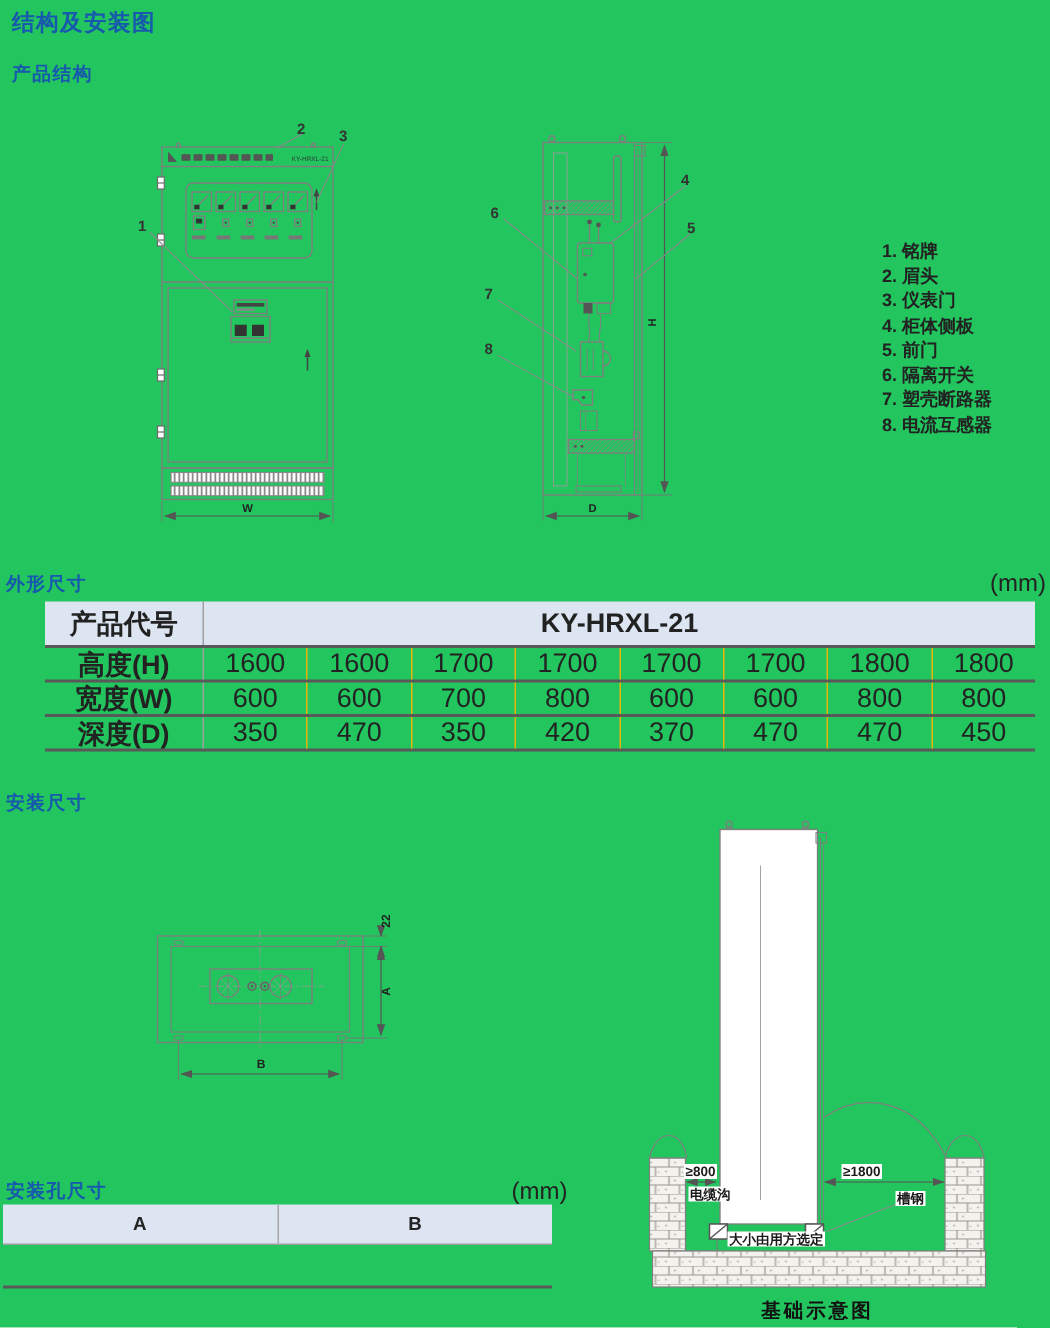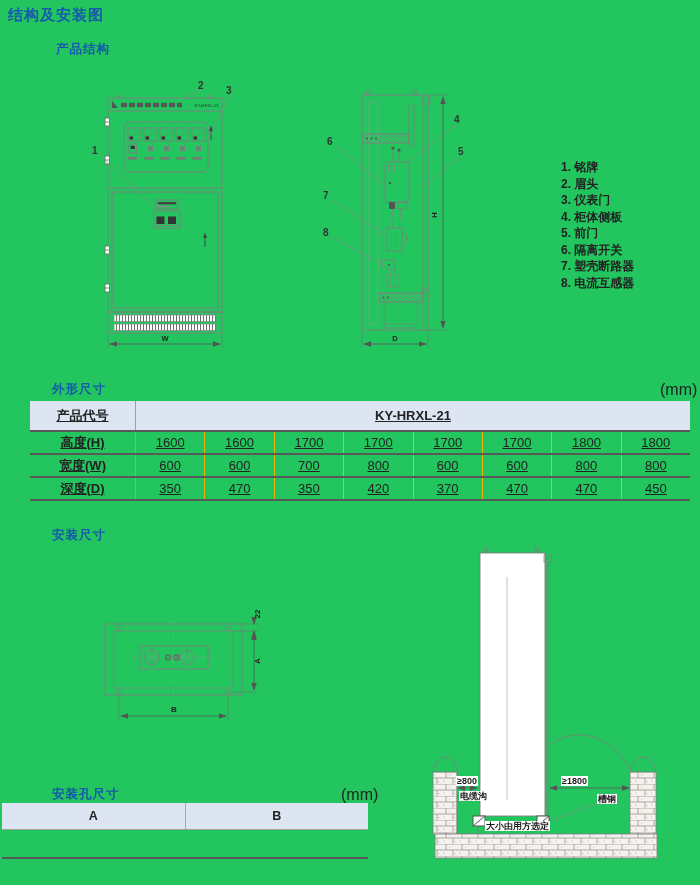--- a/index.html
+++ b/index.html
@@ -1,27 +1,27 @@
 <!DOCTYPE html>
 <html><head>
 <meta charset="utf-8">
 <style>
   html,body{margin:0;padding:0;background:#fff;}
   #page{position:relative;width:700px;height:885px;background:#22c55e;
         font-family:"Liberation Sans",sans-serif;color:#222;overflow:hidden;}
   .abs{position:absolute;}
   .blue{color:#1659ad;font-weight:bold;}
   #main-title{left:8px;top:6px;font-size:15px;letter-spacing:1px;}
-  .sec-label{font-size:12.5px;letter-spacing:1px;margin-left:48px;}
+  .sec-label{font-size:12.5px;letter-spacing:1px;}
   .unit{font-size:16px;color:#222;text-align:right;}
   svg.fig{position:absolute;overflow:visible;}
   
-  .legend{left:561px;top:159px;font-size:12px;line-height:16.5px;font-weight:600;color:#222;}
+  .legend{left:588px;top:159px;font-size:12px;line-height:16.5px;font-weight:600;color:#222;}
   
-  .otable{left:30px;top:401px;width:660px;font-size:13px;text-decoration:underline;}
+  .otable{left:30px;top:401px;width:660px;font-size:18px;}
   .otable .row{display:flex;align-items:center;text-align:center;border-bottom:2px solid #595959;}
   .otable .hrow{height:29px;background:#dce5f1;}
   .otable .drow{height:21px;}
   .otable .c1{width:105px;border-right:1px solid #a0a0a0;font-weight:bold;align-self:stretch;display:flex;align-items:center;justify-content:center;}
   .otable .cspan{flex:1;font-weight:600;}
   .otable .cv{flex:1;border-right:1px solid #eab308;align-self:stretch;display:flex;align-items:center;justify-content:center;}
   .otable .cv:last-child{border-right:none;}
   
   .htable{left:2px;top:803px;width:366px;font-size:12.5px;text-align:center;}
   .htable .row{display:flex;align-items:center;}
@@ -390,20 +390,21 @@
         <line x1="125" y1="256" x2="204" y2="256" marker-start="url(#ah)" marker-end="url(#ah)"></line>
       </g>
 
       <line x1="172" y1="271" x2="126" y2="289" stroke="#8a8a8a" stroke-width="0.7"></line>
     </svg>
     <span class="flabel" style="left:31px;top:244px">≥800</span>
     <span class="flabel" style="left:34px;top:259px">电缆沟</span>
     <span class="flabel" style="left:136px;top:244px">≥1800</span>
     <span class="flabel" style="left:172px;top:262px">槽钢</span>
     <span class="flabel" style="left:60px;top:289px">大小由用方选定</span>
+    <div id="foundation-caption">基础示意图</div>
   </div>
 
   <div class="abs blue sec-label" style="left:4px;top:786px">安装孔尺寸</div>
   <div class="abs unit" style="left:341px;top:786px">(mm)</div>
 
   <div class="abs htable">
     <div class="row hrow">
       <div class="col colA">A</div>
       <div class="col">B</div>
     </div>

